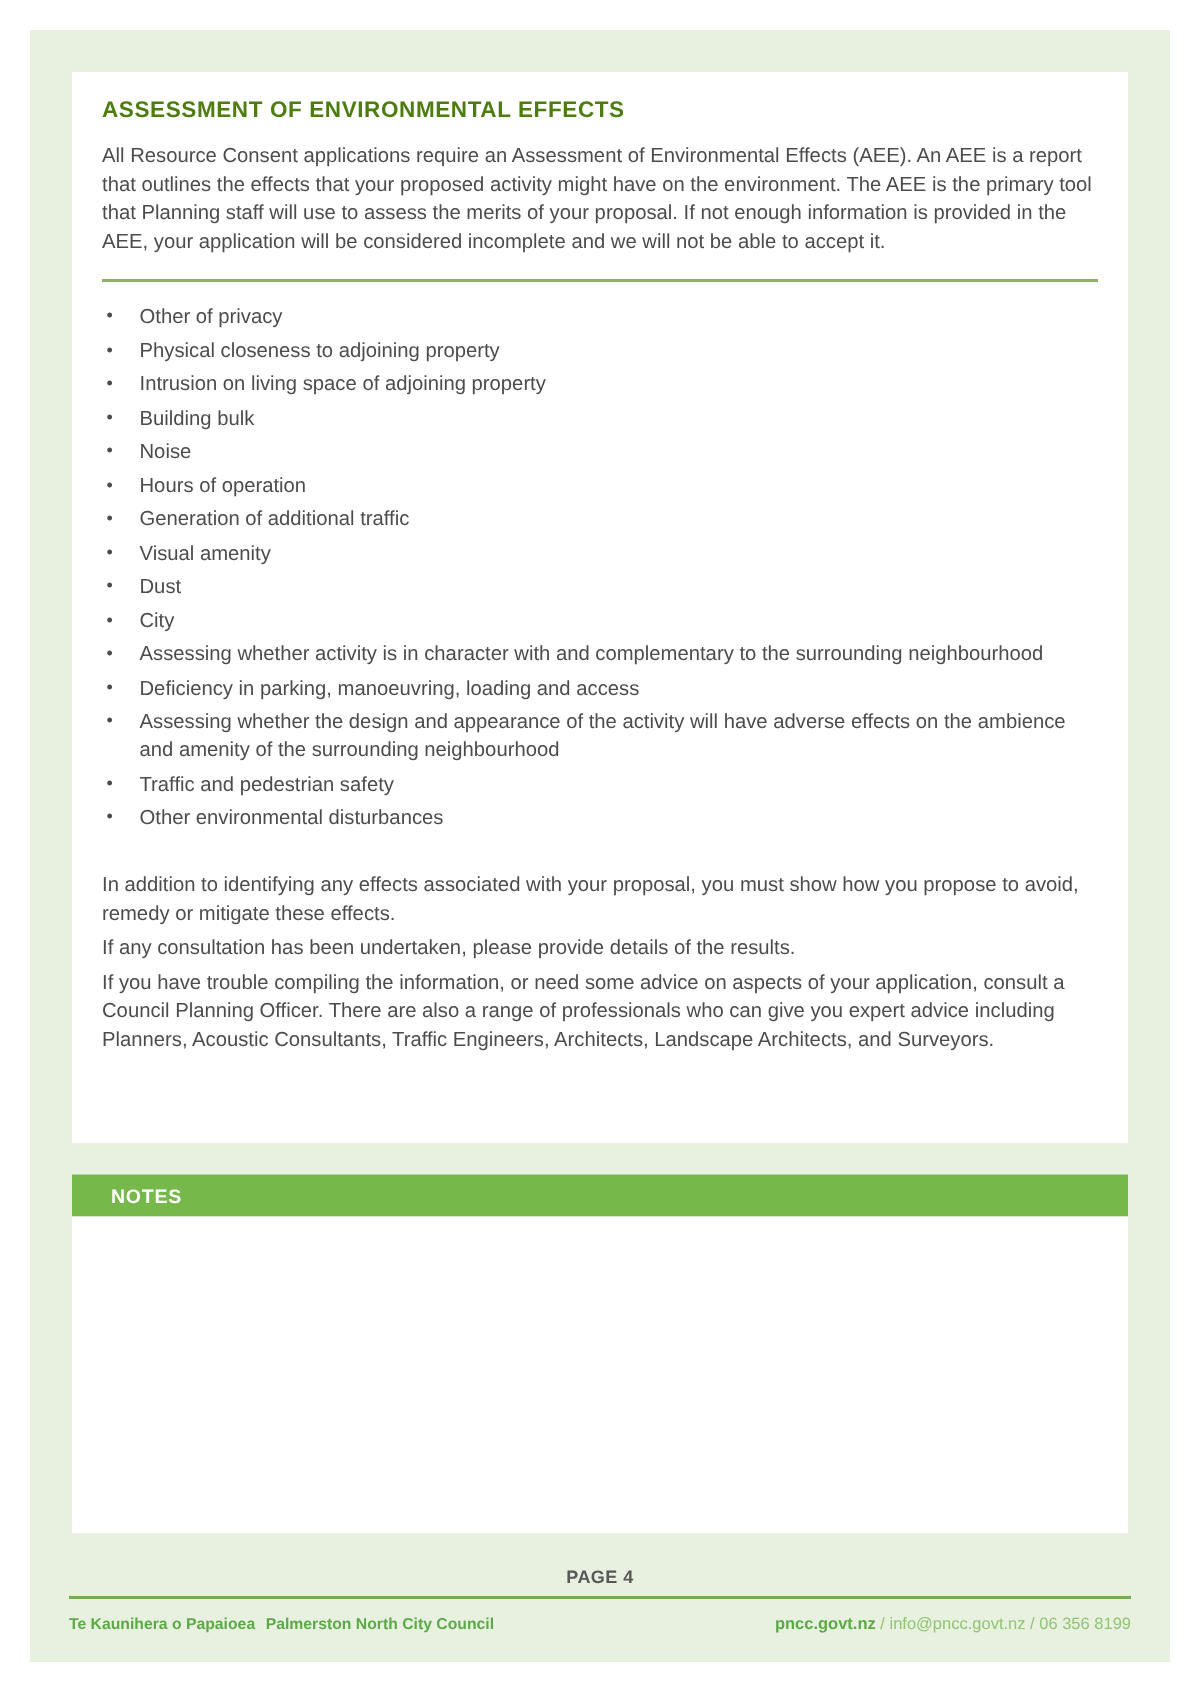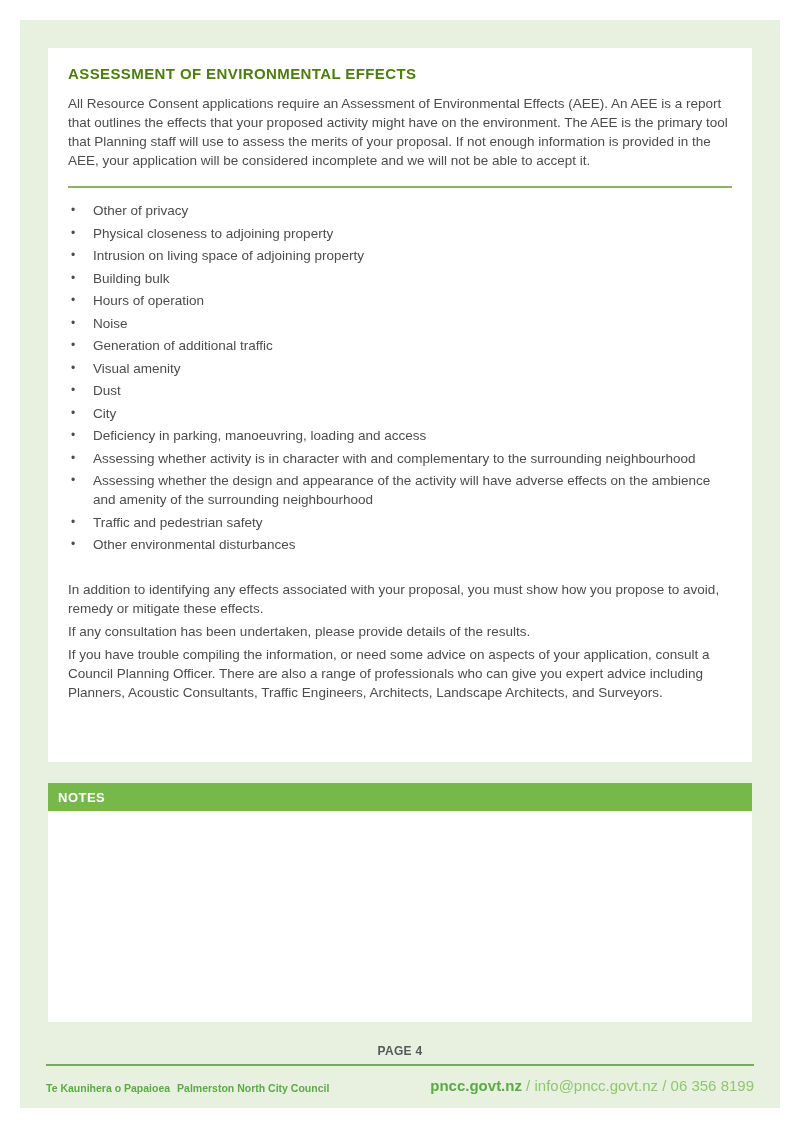--- a/index.html
+++ b/index.html
@@ -81,21 +81,21 @@
   }
   .closing p {
     margin: 0 0 4px 0;
   }
   .notes-bar {
     margin: 21px 28px 0 28px;
     height: 28px;
     background: #76b84a;
     display: flex;
     align-items: center;
-    padding-left: 10px;
+    padding-left: 26px;
     box-sizing: border-box;
   }
   .notes-bar span {
     color: #ffffff;
     font-size: 13px;
     font-weight: bold;
     letter-spacing: 0.5px;
   }
   .notes-box {
     margin: 0 28px;
@@ -126,21 +126,21 @@
   }
   .footer-left {
     font-size: 10.5px;
     font-weight: bold;
     color: #5caa46;
   }
   .footer-left .english {
     margin-left: 7px;
   }
   .footer-right {
-    font-size: 15px;
+    font-size: 11px;
     color: #8fc573;
   }
   .footer-right .site {
     font-weight: bold;
     color: #5caa46;
   }
 </style>
 </head>
 <body>
 
@@ -149,28 +149,28 @@
 
     <div class="content-box">
       <h1 class="section-heading">ASSESSMENT OF ENVIRONMENTAL EFFECTS</h1>
       <p class="intro">All Resource Consent applications require an Assessment of Environmental Effects (AEE).  An AEE is a report that outlines the effects that your proposed activity might have on the environment. The AEE is the primary tool that Planning staff will use to assess the merits of your proposal. If not enough information is provided in the AEE, your application will be considered incomplete and we will not be able to accept it.</p>
       <hr class="divider">
       <ul class="effects-list">
         <li>Other of privacy</li>
         <li>Physical closeness to adjoining property</li>
         <li>Intrusion on living space of adjoining property</li>
         <li>Building bulk</li>
+        <li>Noise</li>
         <li>Hours of operation</li>
-        <li>Noise</li>
         <li>Generation of additional traffic</li>
         <li>Visual amenity</li>
         <li>Dust</li>
         <li>City</li>
+        <li>Assessing whether activity is in character with and complementary to the surrounding neighbourhood</li>
         <li>Deficiency in parking, manoeuvring, loading and access</li>
-        <li>Assessing whether activity is in character with and complementary to the surrounding neighbourhood</li>
         <li>Assessing whether the design and appearance of the activity will have adverse effects on the ambience and amenity of the surrounding neighbourhood</li>
         <li>Traffic and pedestrian safety</li>
         <li>Other environmental disturbances</li>
       </ul>
       <div class="closing">
         <p>In addition to identifying any effects associated with your proposal, you must show how you propose to avoid, remedy or mitigate these effects.</p>
         <p>If any consultation has been undertaken, please provide details of the results.</p>
         <p>If you have trouble compiling the information, or need some advice on aspects of your application, consult a Council Planning Officer.  There are also a range of professionals who can give you expert advice including Planners, Acoustic Consultants, Traffic Engineers, Architects, Landscape Architects, and Surveyors.</p>
       </div>
     </div>

